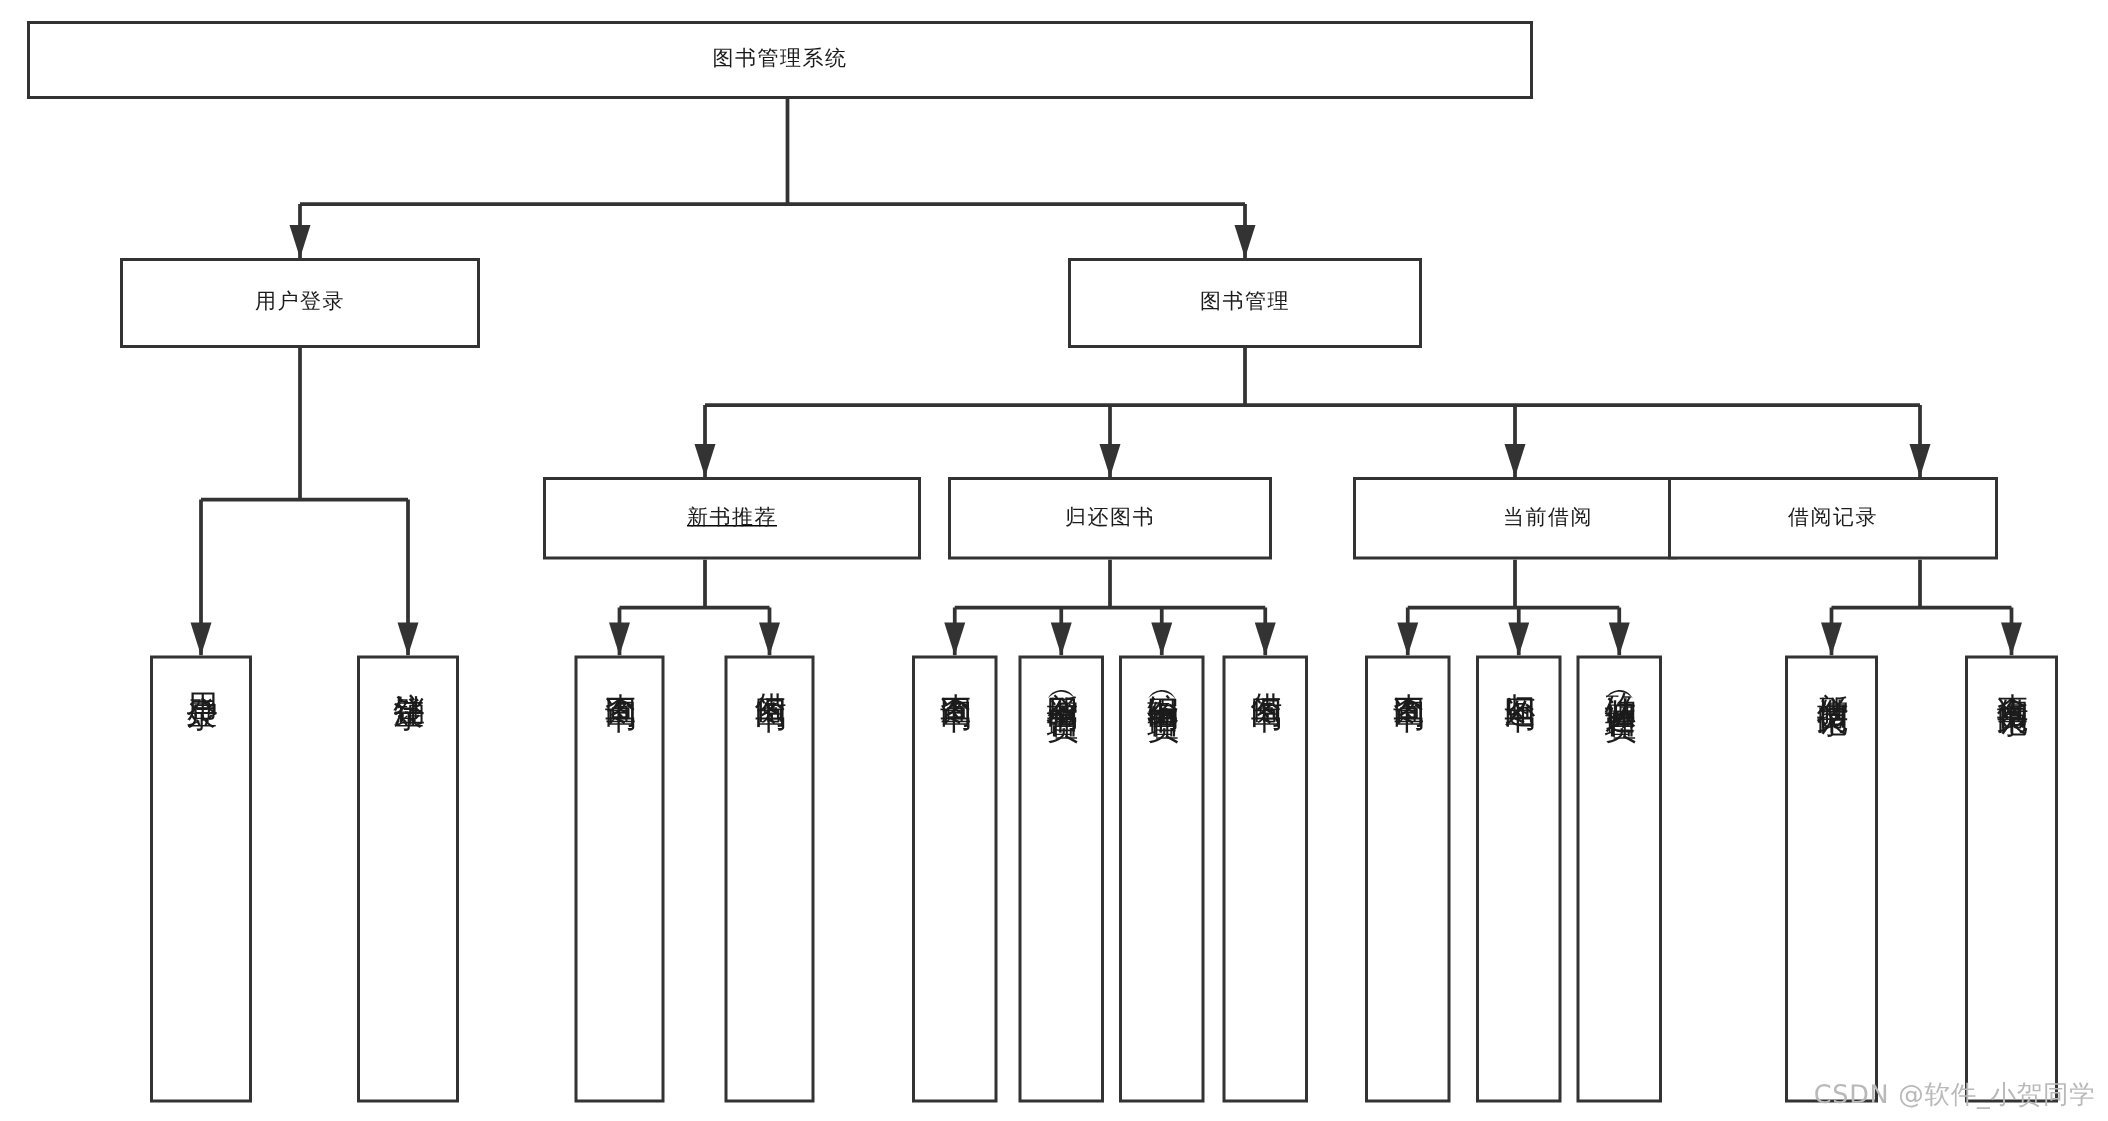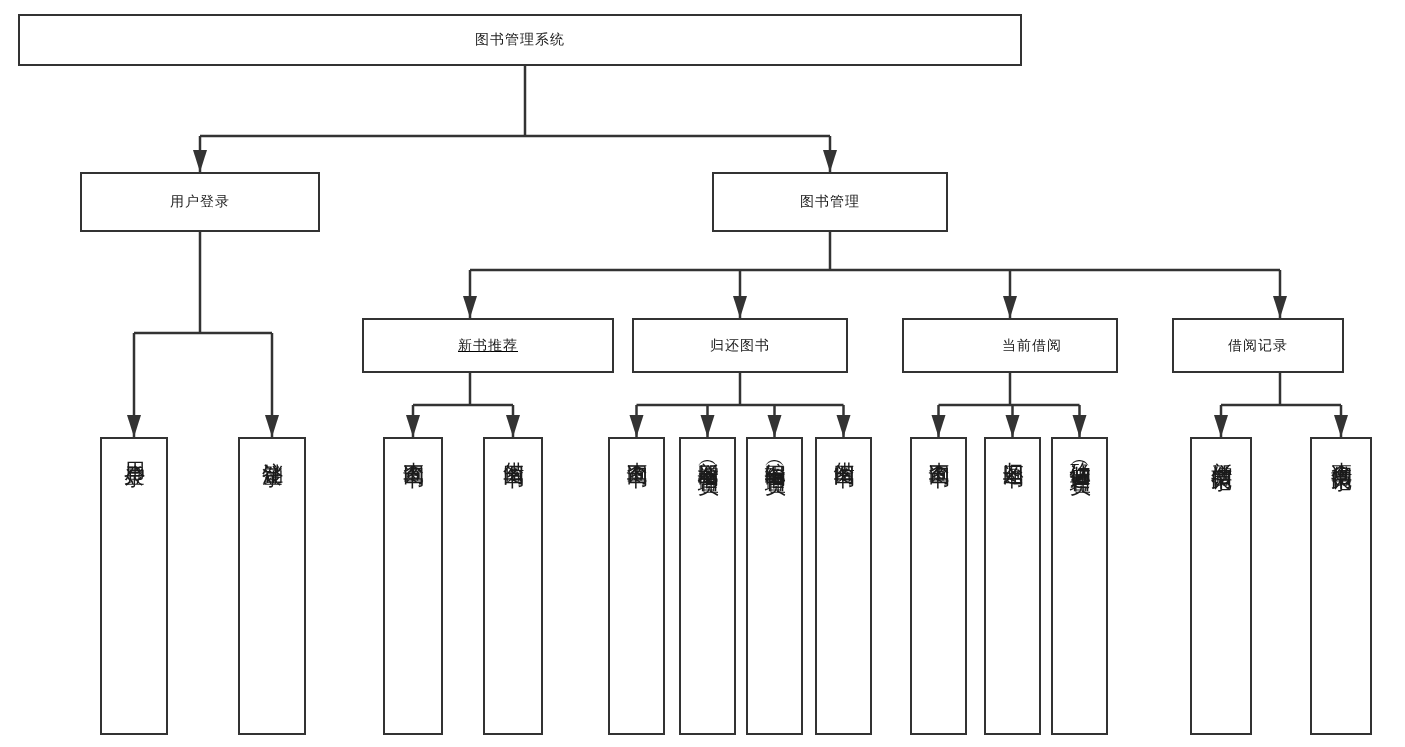--- a/index.html
+++ b/index.html
@@ -142,21 +142,21 @@
       </div>
       <div class="node-box" style="left: 362px; top: 318px; width: 252px; height: 55px; border-color: rgb(51, 51, 51); text-decoration: underline;">
         <div class="node-label-h" style="color: rgb(27, 27, 27);">新书推荐</div>
       </div>
       <div class="node-box" style="left: 632px; top: 318px; width: 216px; height: 55px; border-color: rgb(51, 51, 51);">
         <div class="node-label-h" style="color: rgb(27, 27, 27);">归还图书</div>
       </div>
       <div class="node-box" style="left: 902px; top: 318px; width: 216px; height: 55px; border-color: rgb(51, 51, 51);">
         <div class="node-label-h" style="color: rgb(27, 27, 27); margin-left: 44px;">当前借阅</div>
       </div>
-      <div class="node-box" style="left: 1172px; top: 318px; width: 172px; height: 55px; border-color: rgb(51, 51, 51);">
+      <div class="node-box" style="left: 1112px; top: 318px; width: 220px; height: 55px; border-color: rgb(51, 51, 51);">
         <div class="node-label-h" style="color: rgb(27, 27, 27);">借阅记录</div>
       </div>
       <div class="node-box leaf" style="left: 100px; top: 437px; width: 68px; height: 298px; border-color: rgb(51, 51, 51);">
         <div class="node-label-v" style="color: rgb(27, 27, 27);">用户登录</div>
       </div>
       <div class="node-box leaf" style="left: 238px; top: 437px; width: 68px; height: 298px; border-color: rgb(51, 51, 51);">
         <div class="node-label-v" style="color: rgb(27, 27, 27);">注销登录</div>
       </div>
       <div class="node-box leaf" style="left: 383px; top: 437px; width: 60px; height: 298px; border-color: rgb(51, 51, 51);">
         <div class="node-label-v" style="color: rgb(27, 27, 27);">查询图书</div>
@@ -185,13 +185,14 @@
       <div class="node-box leaf" style="left: 1051px; top: 437px; width: 57px; height: 298px; border-color: rgb(51, 51, 51);">
         <div class="node-label-v" style="color: rgb(27, 27, 27);">确认归还（管理员）</div>
       </div>
       <div class="node-box leaf" style="left: 1190px; top: 437px; width: 62px; height: 298px; border-color: rgb(51, 51, 51);">
         <div class="node-label-v" style="color: rgb(27, 27, 27);">新增借阅记录</div>
       </div>
       <div class="node-box leaf" style="left: 1310px; top: 437px; width: 62px; height: 298px; border-color: rgb(51, 51, 51);">
         <div class="node-label-v" style="color: rgb(27, 27, 27);">查询借阅记录</div>
       </div>
     </div>
+  <div id="watermark">CSDN @软件_小贺同学</div>
 </div>
 
 </body></html>

